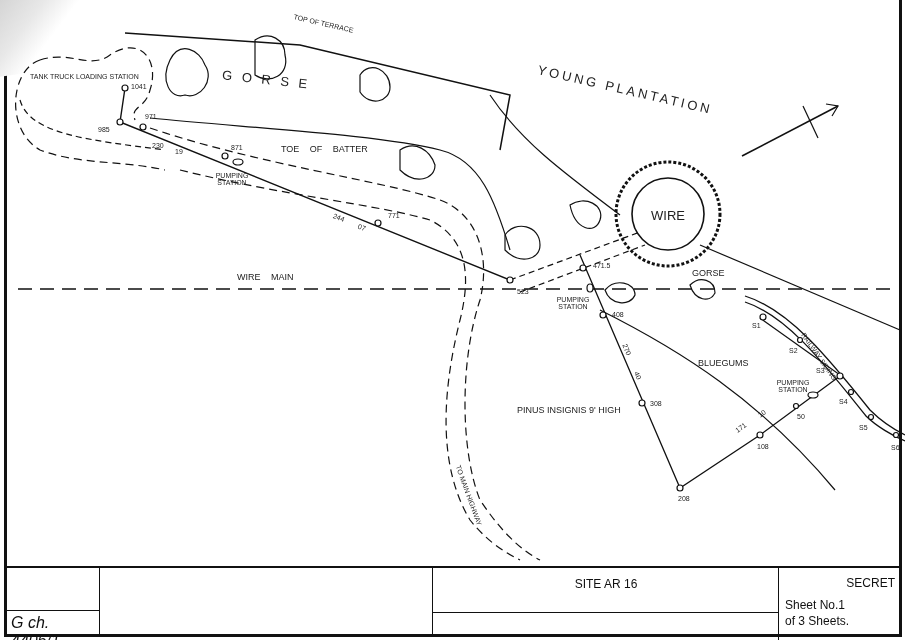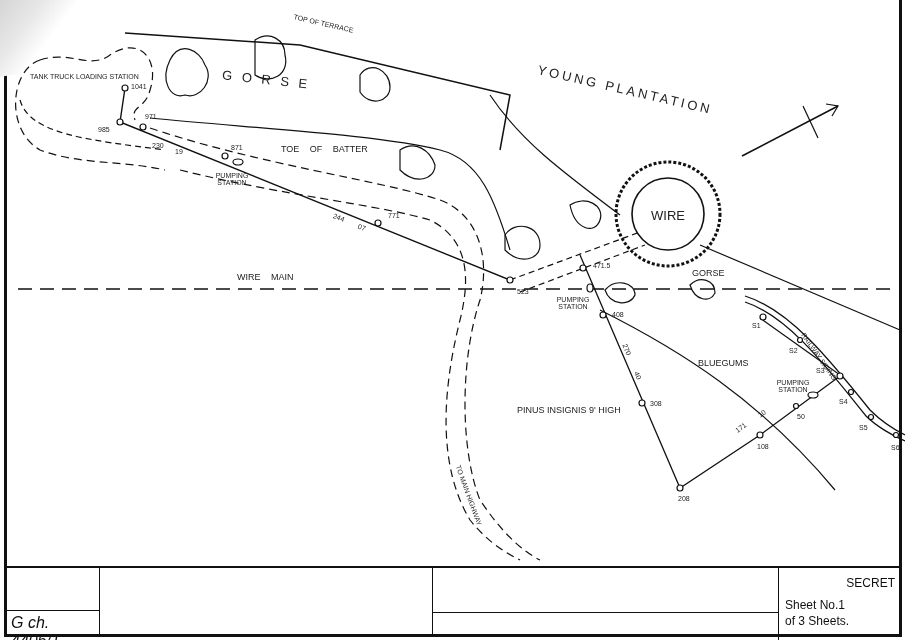--- a/index.html
+++ b/index.html
@@ -134,20 +134,21 @@
 <div class="lbl sm" style="left:839px;top:398px;">S4</div>
 <div class="lbl sm" style="left:859px;top:424px;">S5</div>
 <div class="lbl sm" style="left:891px;top:444px;">S6</div>
 
 <div class="titleblock">
   <div class="tb-cell" style="left:0;top:0;width:93px;height:66px;border-right:1.5px solid #111;">
     <div style="position:absolute;left:0;top:42px;width:93px;border-top:1.5px solid #111;"></div>
     <div class="tb-text" style="position:absolute;left:4px;top:46px;font-size:16px;font-style:italic;">G ch. 4406/1</div>
   </div>
   <div class="tb-cell" style="left:425px;top:0;width:346px;height:66px;border-left:1.5px solid #111;">
+    <div class="tb-text" style="position:absolute;left:0;top:9px;width:346px;text-align:center;">SITE   AR 16</div>
     <div style="position:absolute;left:0;top:44px;width:346px;border-top:1.5px solid #111;"></div>
   </div>
   <div class="tb-cell" style="left:771px;top:0;width:121px;height:76px;border-left:1.5px solid #111;">
     <div class="tb-text" style="position:absolute;right:4px;top:8px;">SECRET</div>
     <div class="tb-text" style="position:absolute;left:6px;top:30px;">Sheet No.1</div>
     <div class="tb-text" style="position:absolute;left:6px;top:46px;">of 3 Sheets.</div>
   </div>
 </div>
 
 </body></html>

